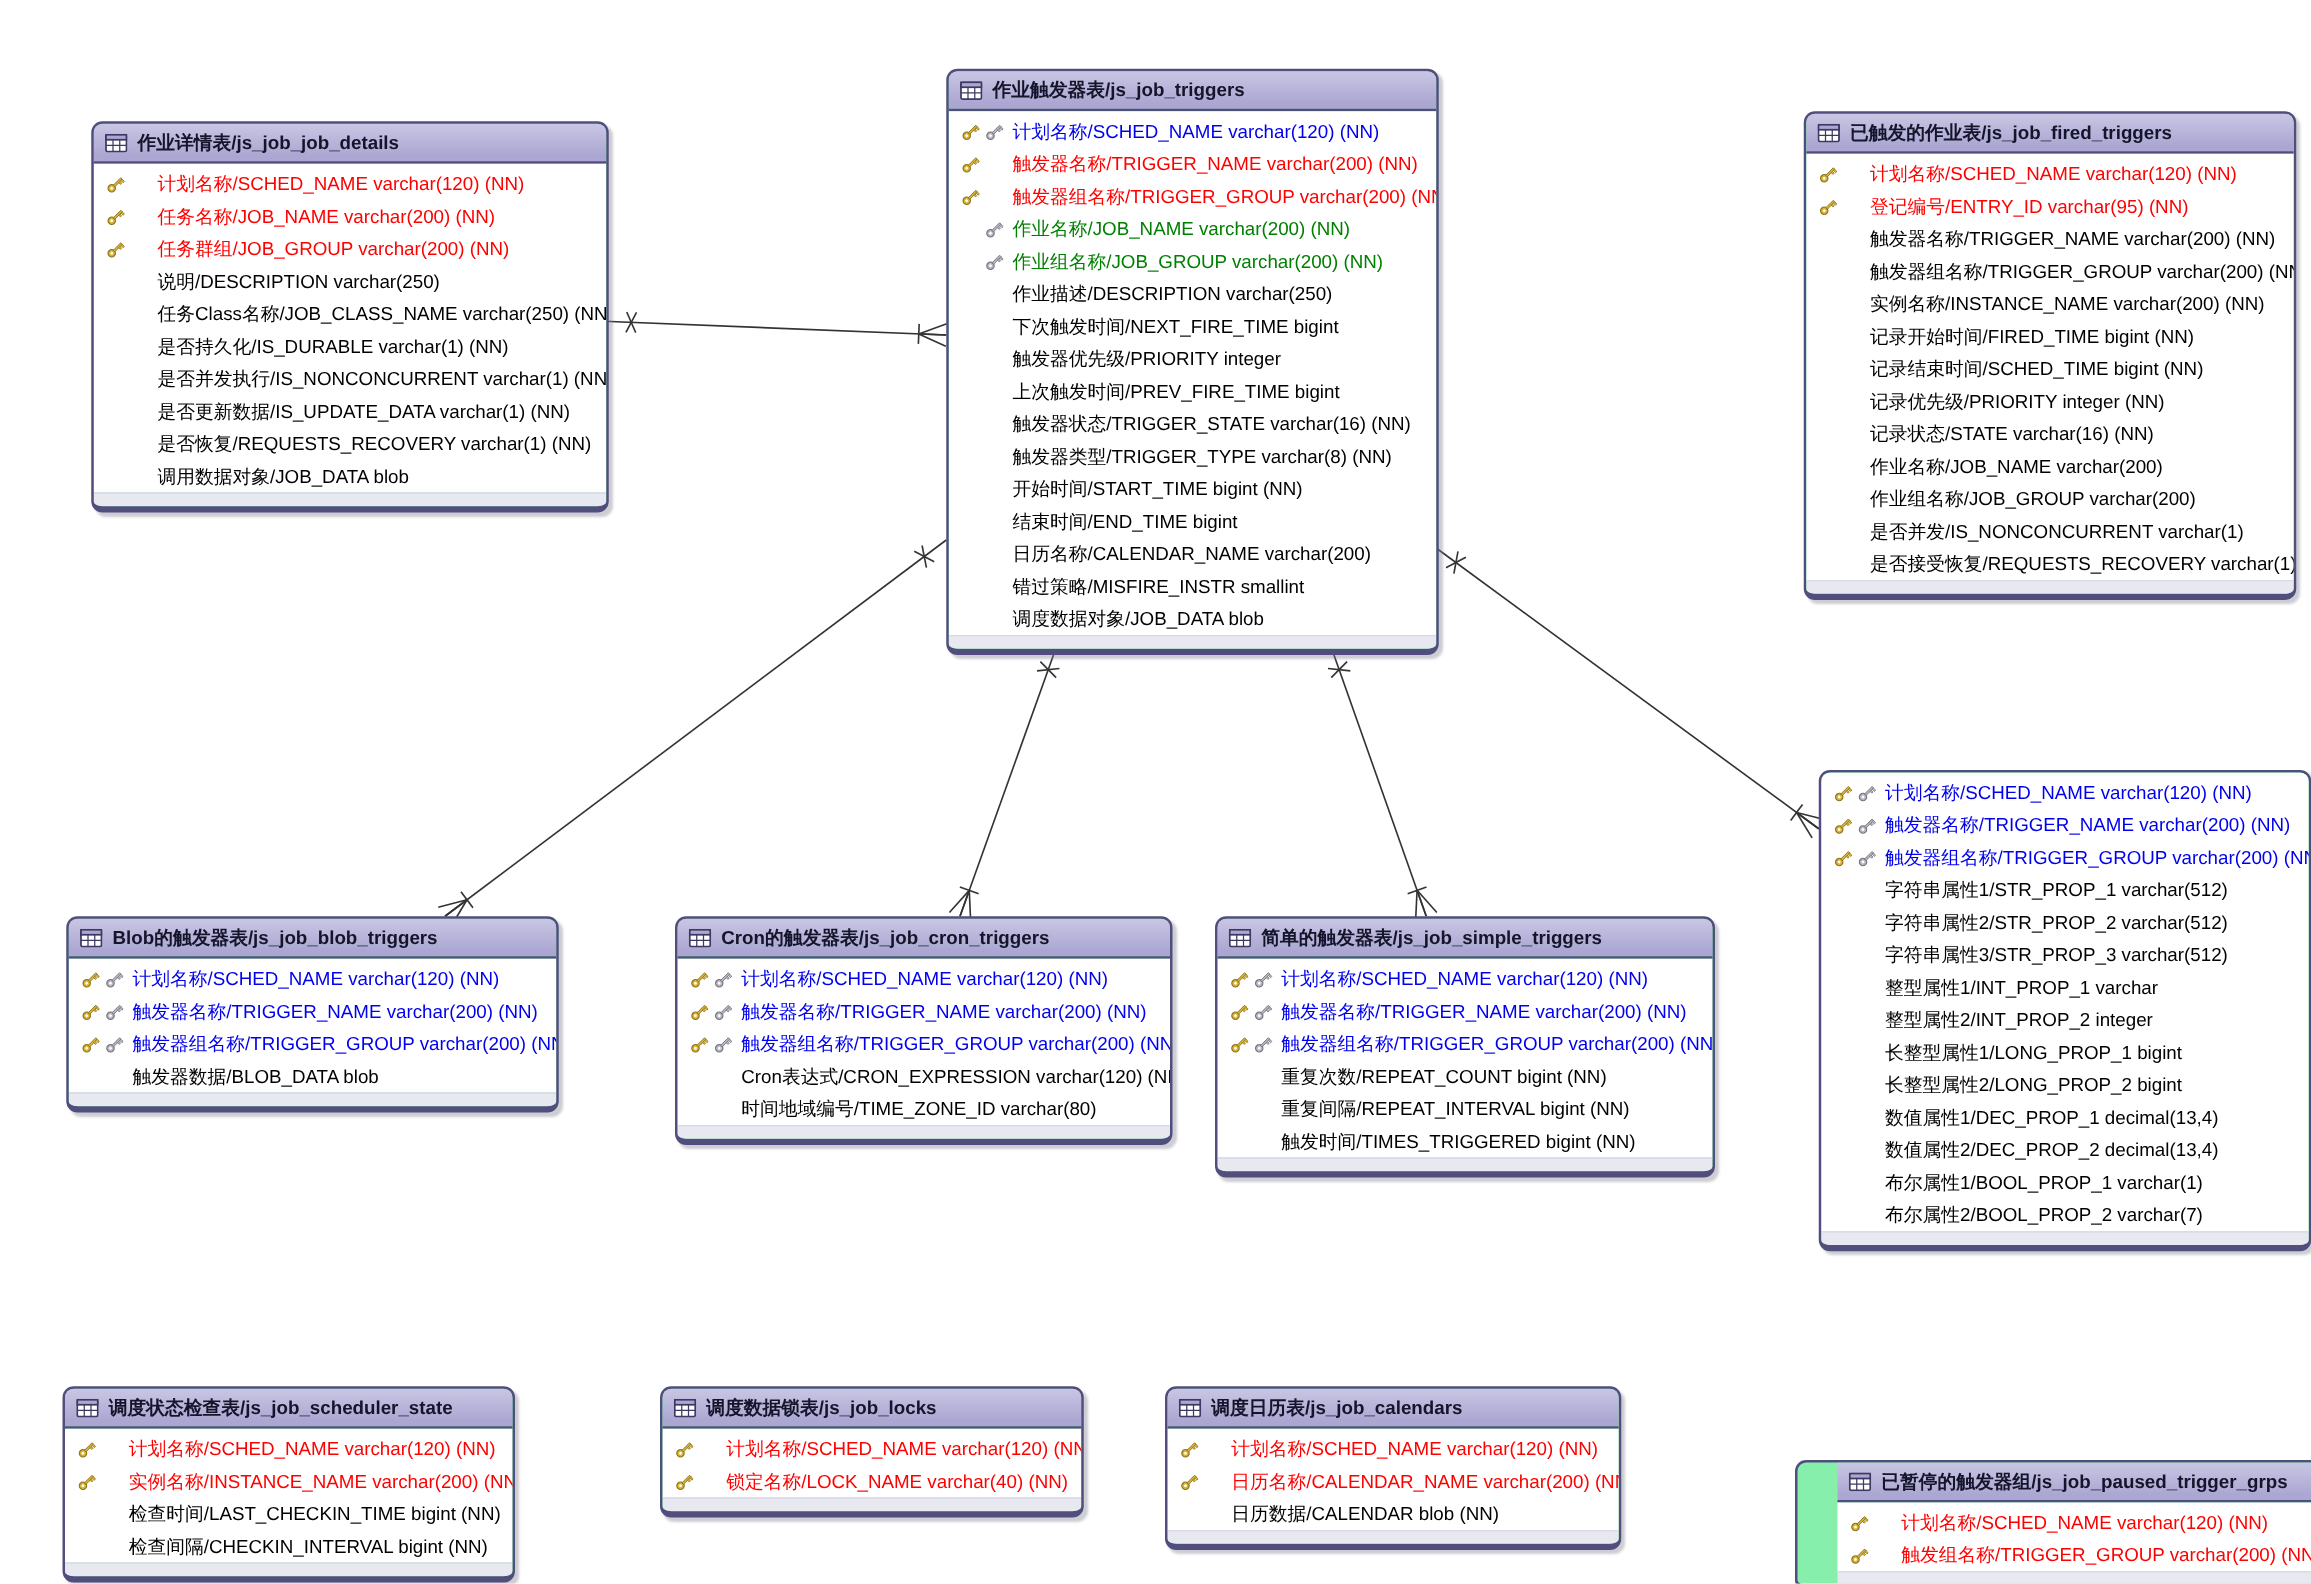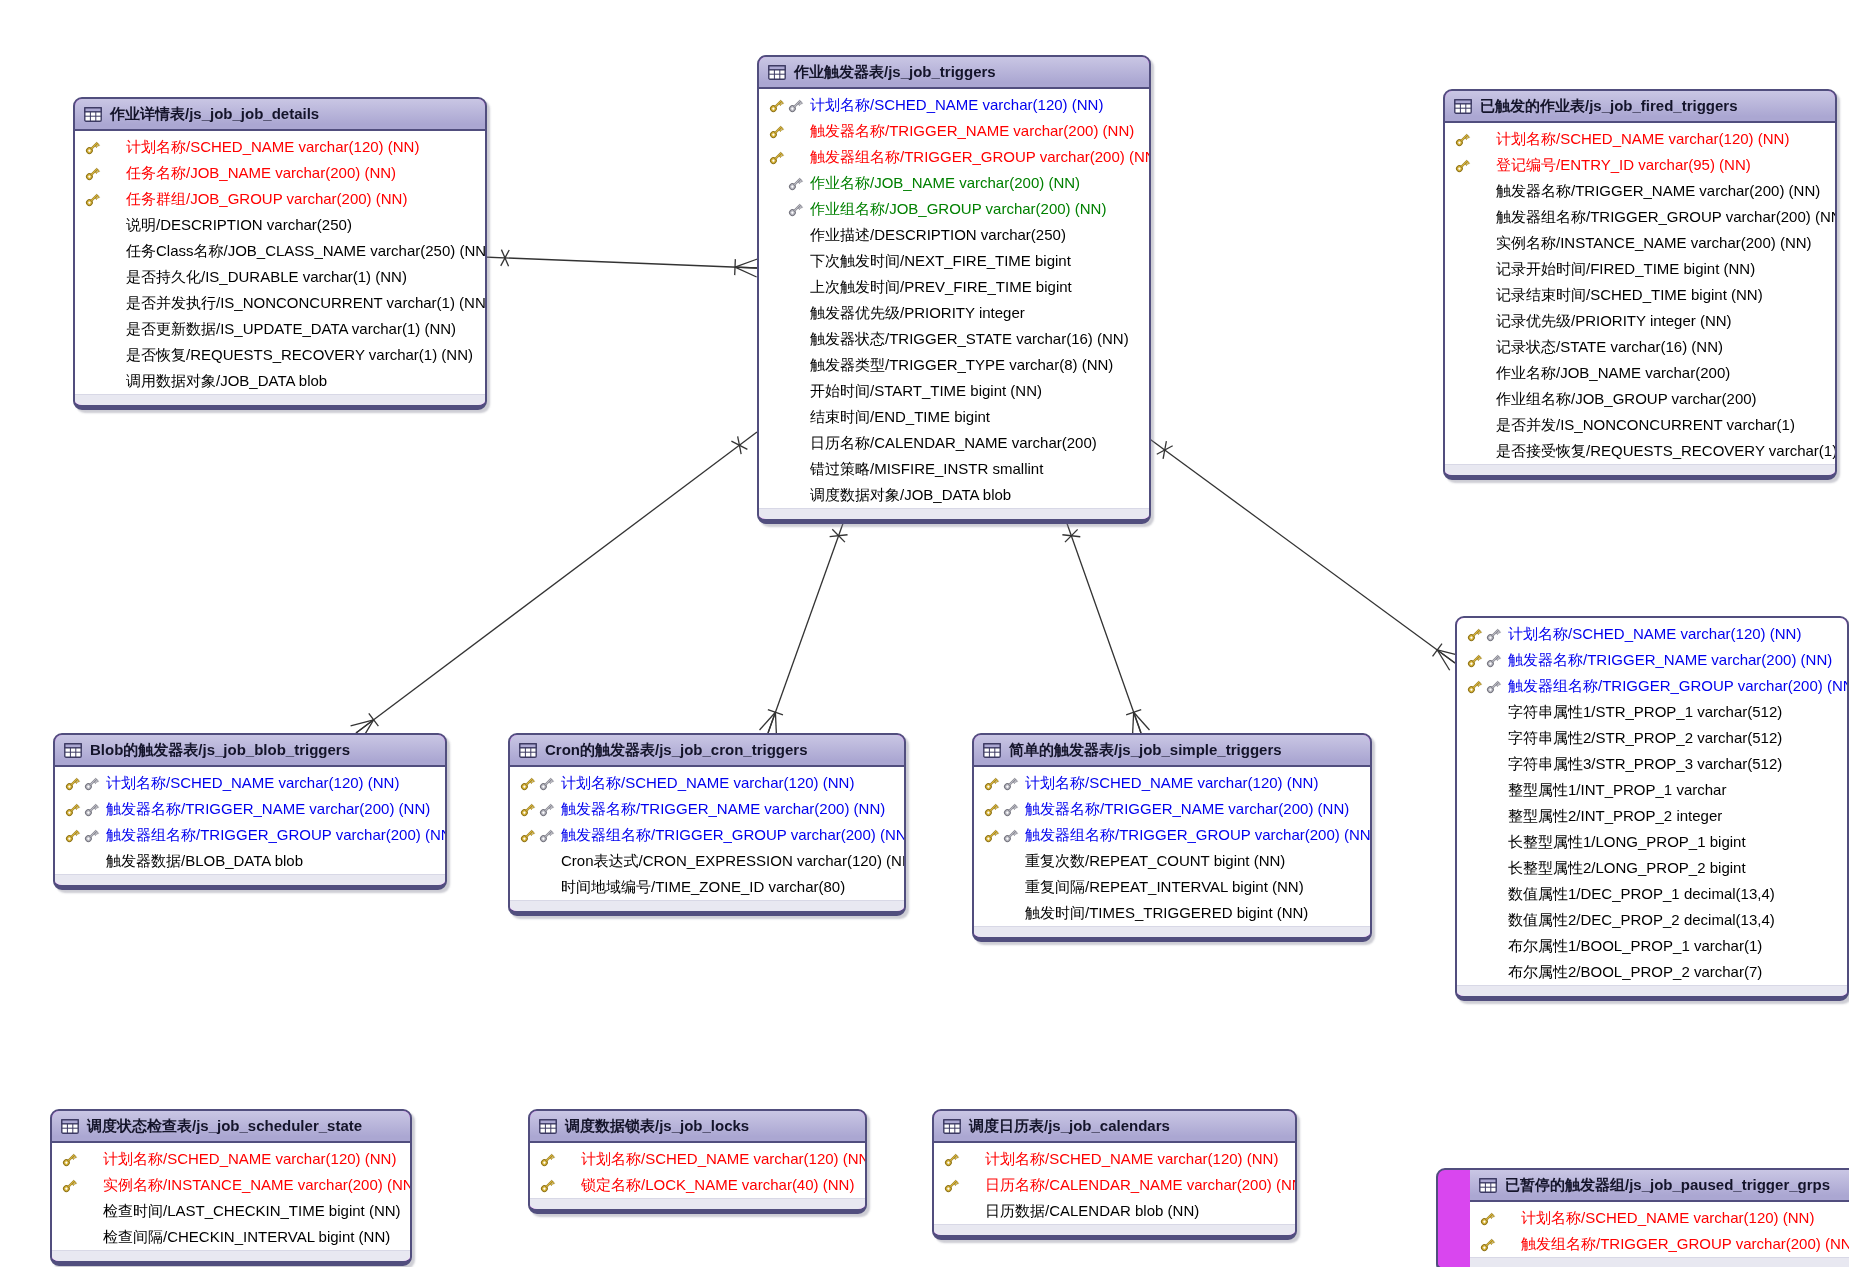--- a/index.html
+++ b/index.html
@@ -1,19 +1,19 @@
 <!DOCTYPE html>
 <html><head>
 <meta charset="utf-8">
 <style>
   html,body{margin:0;padding:0;background:#ffffff;}
   #canvas{position:relative;width:1849px;height:1267px;background:#ffffff;overflow:hidden;
           font-family:"Liberation Sans","DejaVu Sans",sans-serif;}
   #relations{position:absolute;left:0;top:0;width:1849px;height:1267px;}
-  .tablebox{position:absolute;background:#d946ef;border:2px solid #514e7e;border-bottom-width:5px;
+  .tablebox{position:absolute;background:#86efac;border:2px solid #514e7e;border-bottom-width:5px;
             border-radius:9px;box-shadow:3px 3px 2px rgba(130,130,148,.40);overflow:hidden;}
   .tbl-header{height:30px;display:flex;align-items:center;gap:8px;padding:0 9px;
               background:linear-gradient(180deg,#c9c6e4 0%,#aba7d2 85%);
               border-bottom:2px solid #514e7e;font-size:15px;font-weight:600;color:#14142a;
               white-space:nowrap;}
   .tbl-rows{padding-top:3px;background:#ffffff;}
   .frow{height:26px;display:flex;align-items:center;padding:0 8px;font-size:15px;white-space:nowrap;}
   .kslot{width:19px;height:17px;flex:0 0 19px;display:flex;align-items:center;justify-content:center;}
   .flabel{margin-left:5px;}
   .tbl-footer{height:10px;background:#e8e8f1;border-top:1px solid #d8d8e6;}
@@ -259,26 +259,26 @@
           <span class="flabel">作业描述/DESCRIPTION varchar(250)</span>
         </div>
         <div class="frow c-black">
           <span class="kslot"></span>
           <span class="kslot"></span>
           <span class="flabel">下次触发时间/NEXT_FIRE_TIME bigint</span>
         </div>
         <div class="frow c-black">
           <span class="kslot"></span>
           <span class="kslot"></span>
+          <span class="flabel">触发器优先级/PRIORITY integer</span>
+        </div>
+        <div class="frow c-black">
+          <span class="kslot"></span>
+          <span class="kslot"></span>
           <span class="flabel">上次触发时间/PREV_FIRE_TIME bigint</span>
-        </div>
-        <div class="frow c-black">
-          <span class="kslot"></span>
-          <span class="kslot"></span>
-          <span class="flabel">触发器优先级/PRIORITY integer</span>
         </div>
         <div class="frow c-black">
           <span class="kslot"></span>
           <span class="kslot"></span>
           <span class="flabel">触发器状态/TRIGGER_STATE varchar(16) (NN)</span>
         </div>
         <div class="frow c-black">
           <span class="kslot"></span>
           <span class="kslot"></span>
           <span class="flabel">触发器类型/TRIGGER_TYPE varchar(8) (NN)</span>
@@ -499,21 +499,21 @@
           <span class="flabel">触发器组名称/TRIGGER_GROUP varchar(200) (NN)</span>
         </div>
         <div class="frow c-black">
           <span class="kslot"></span>
           <span class="kslot"></span>
           <span class="flabel">触发器数据/BLOB_DATA blob</span>
         </div>
       </div>
       <div class="tbl-footer"></div>
     </div>
-    <div class="tablebox" style="left: 508px; top: 733px; width: 394px;">
+    <div class="tablebox" style="left: 540px; top: 733px; width: 394px;">
       <div class="tbl-header">
         <svg width="18" height="15" viewBox="0 0 18 15" style="flex:0 0 18px">
           <rect x="0.8" y="0.8" width="16.4" height="13.4" rx="1.2" fill="#ffffff" stroke="#3c3a63" stroke-width="1.4"></rect>
           <rect x="0.8" y="0.8" width="16.4" height="4" fill="#aba7d2" stroke="#3c3a63" stroke-width="1.4"></rect>
           <line x1="0.8" y1="9.2" x2="17.2" y2="9.2" stroke="#3c3a63" stroke-width="1"></line>
           <line x1="6.4" y1="4.8" x2="6.4" y2="14.2" stroke="#3c3a63" stroke-width="1"></line>
           <line x1="11.8" y1="4.8" x2="11.8" y2="14.2" stroke="#3c3a63" stroke-width="1"></line>
         </svg>
         <span class="tbl-title">Cron的触发器表/js_job_cron_triggers</span>
       </div>

